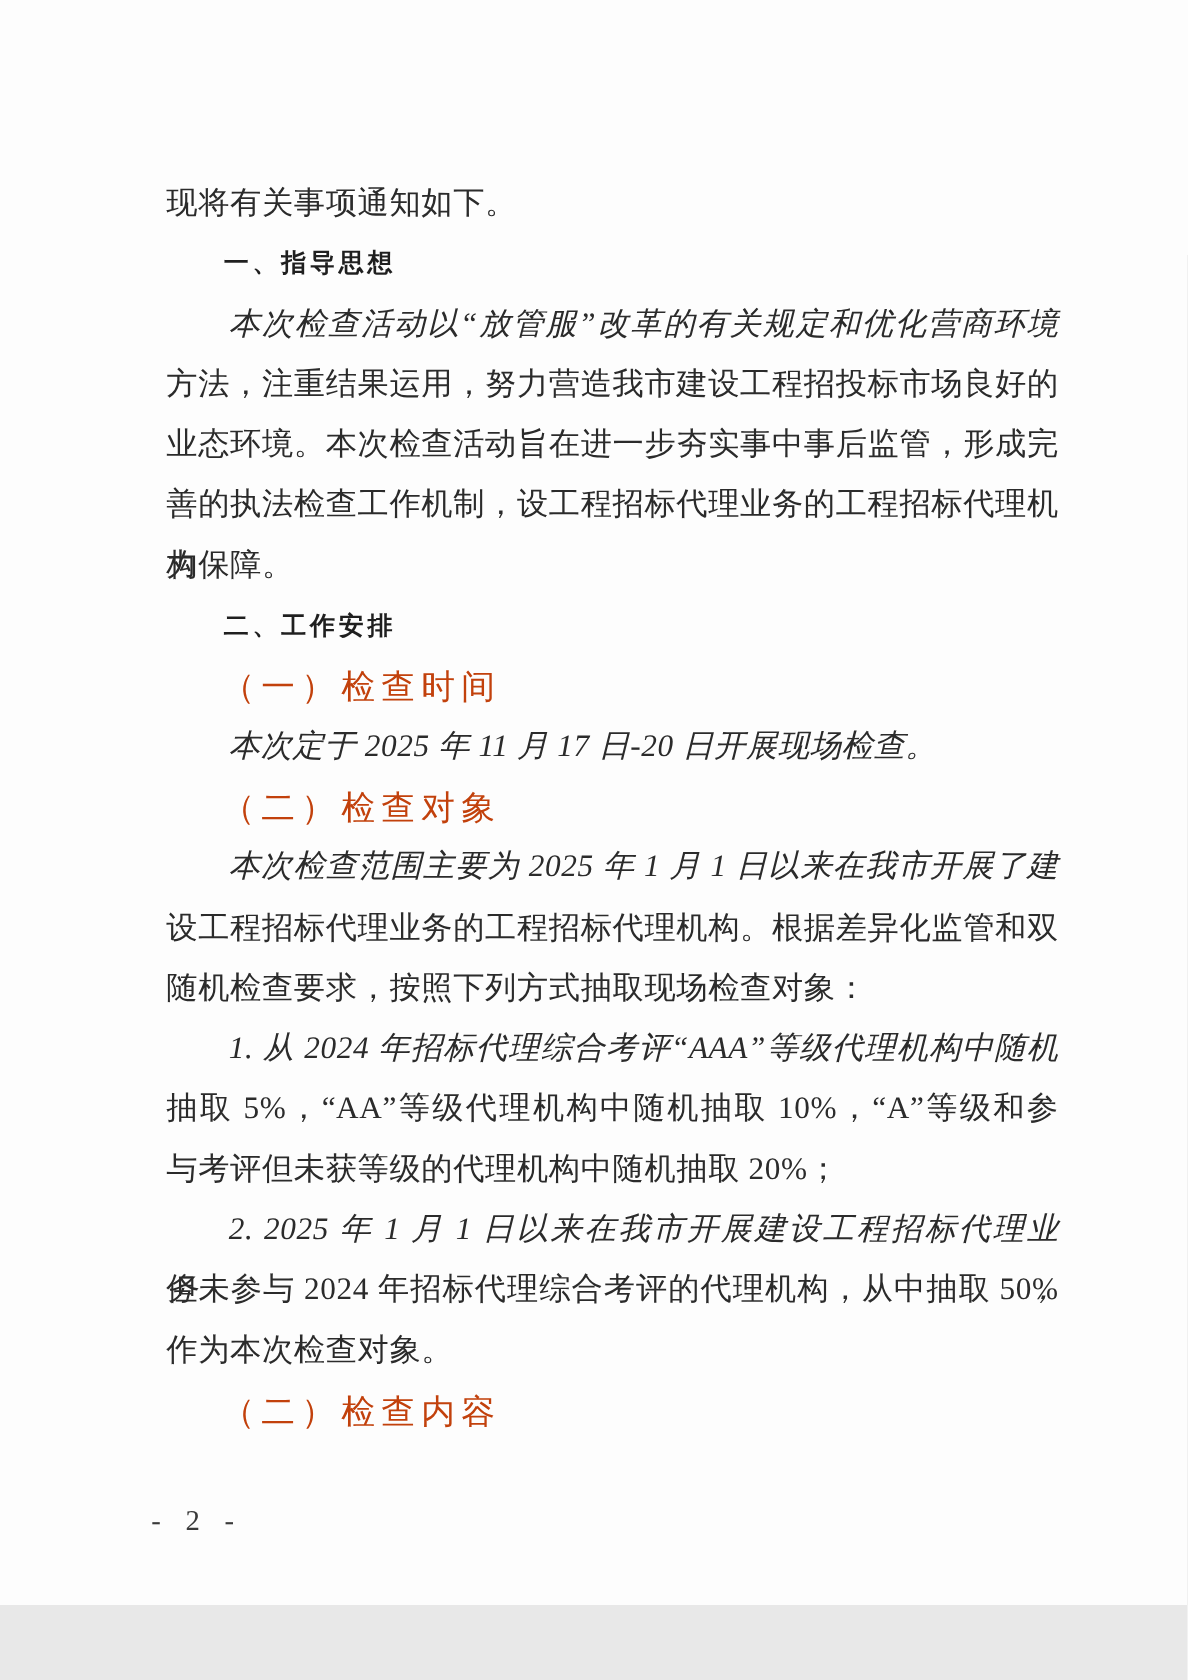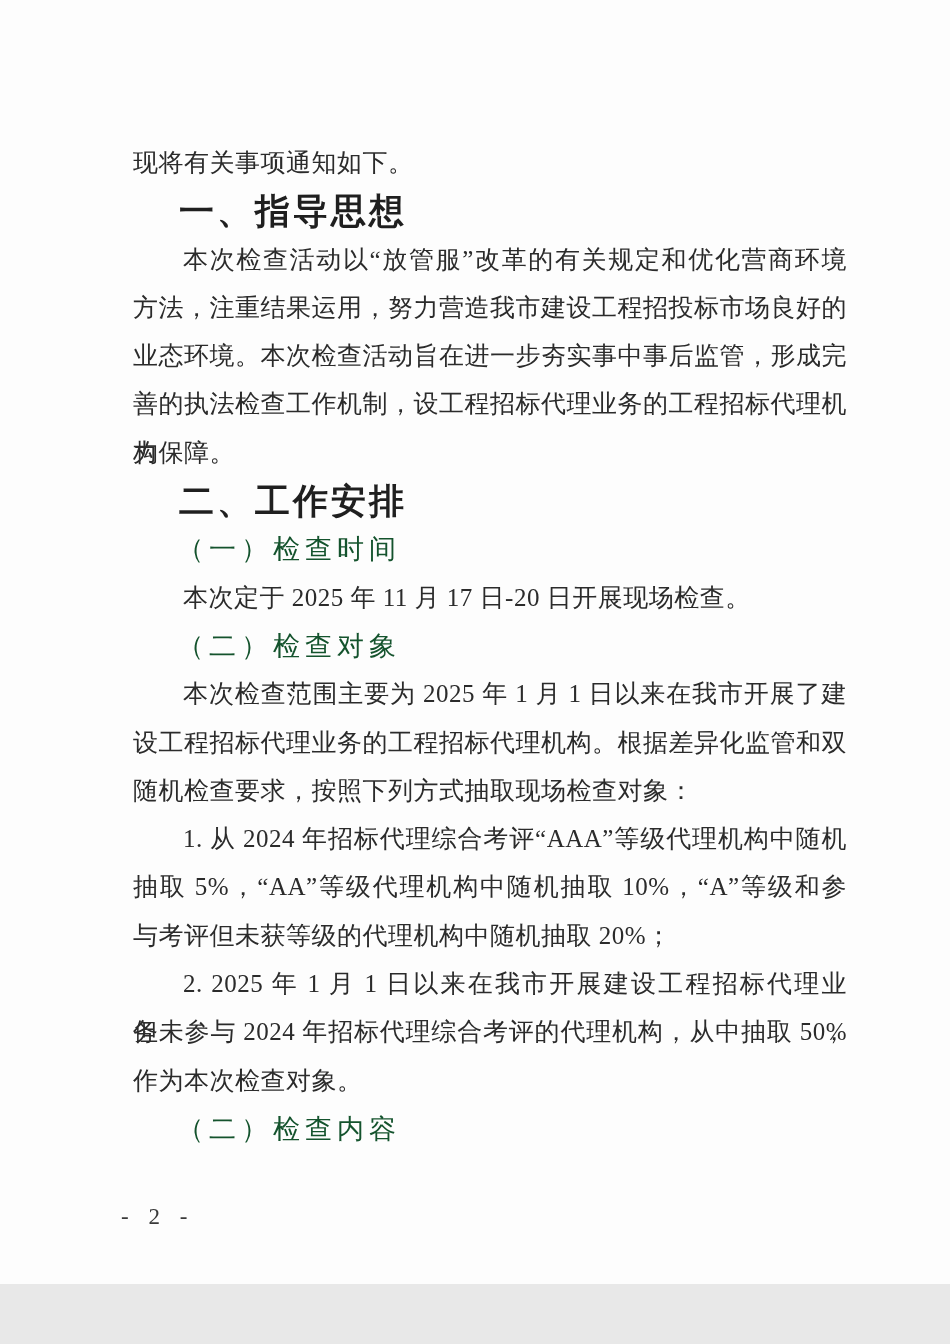--- a/index.html
+++ b/index.html
@@ -32,36 +32,37 @@
     overflow: visible;
   }
   
   .full {
     text-align: justify;
     text-align-last: justify;
   }
   
   .ind {
     text-indent: 50px;
+    font-style: italic;
   }
   
   .h1 {
     font-family: "Liberation Sans", "DejaVu Sans", sans-serif;
     font-weight: 700;
-    font-size: 35px;
+    font-size: 20px;
     letter-spacing: 3px;
     text-indent: 46px;
     color: #1f1f1f;
   }
   
   .sub {
     font-size: 27px;
     letter-spacing: 5px;
     text-indent: 44px;
-    color: #14532d;
+    color: #c2410c;
   }
   .page-number {
     position: absolute;
     left: 121px;
     top: 1204px;
     font-size: 23px;
     letter-spacing: 7px;
     color: #3a3a3a;
     font-family: "Liberation Serif", "DejaVu Serif", serif;
   }

